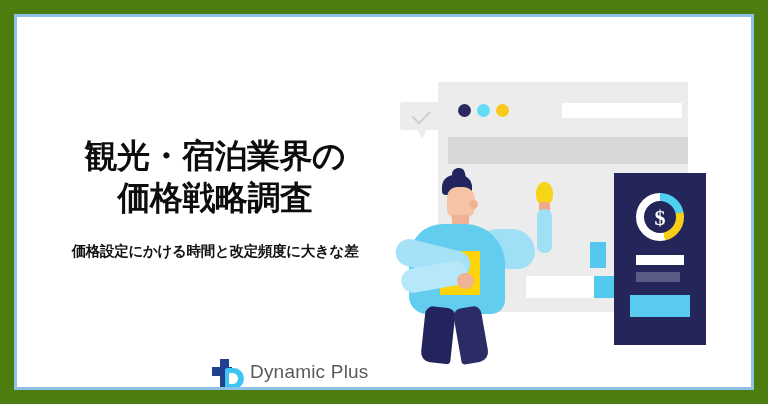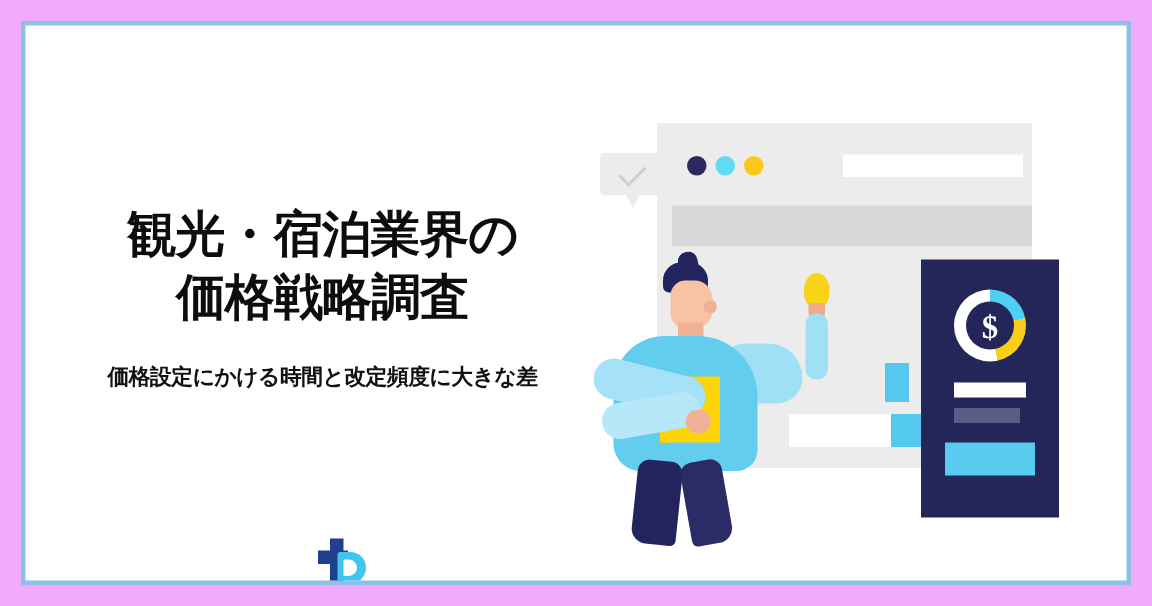--- a/index.html
+++ b/index.html
@@ -3,21 +3,21 @@
 <meta charset="utf-8">
 <style>
   html,body{margin:0;padding:0;}
   body{
     width:768px;height:404px;overflow:hidden;
     background:#10409a;
     font-family:"Liberation Sans", sans-serif;
   }
   .frame{
     position:absolute;left:0;top:0;width:768px;height:404px;
-    background:#f0abfc;
+    background:#4d7c0f;
   }
   .inner-line{
     position:absolute;left:14px;top:14px;
     width:740px;height:376px;
     background:#8fc0e8;
   }
   .canvas{
     position:absolute;left:17px;top:17px;
     width:734px;height:370px;
     background:#ffffff;
@@ -266,16 +266,17 @@
 
     </div>
 
     <div class="logo">
       <div class="logo-mark">
         <span class="mark-v"></span>
         <span class="mark-h"></span>
         <span class="mark-bowl"></span>
         <span class="mark-bowl-in"></span>
       </div>
+      <div class="logo-text">Dynamic Plus</div>
     </div>
 
   </div>
 </div>
 
 </body></html>

